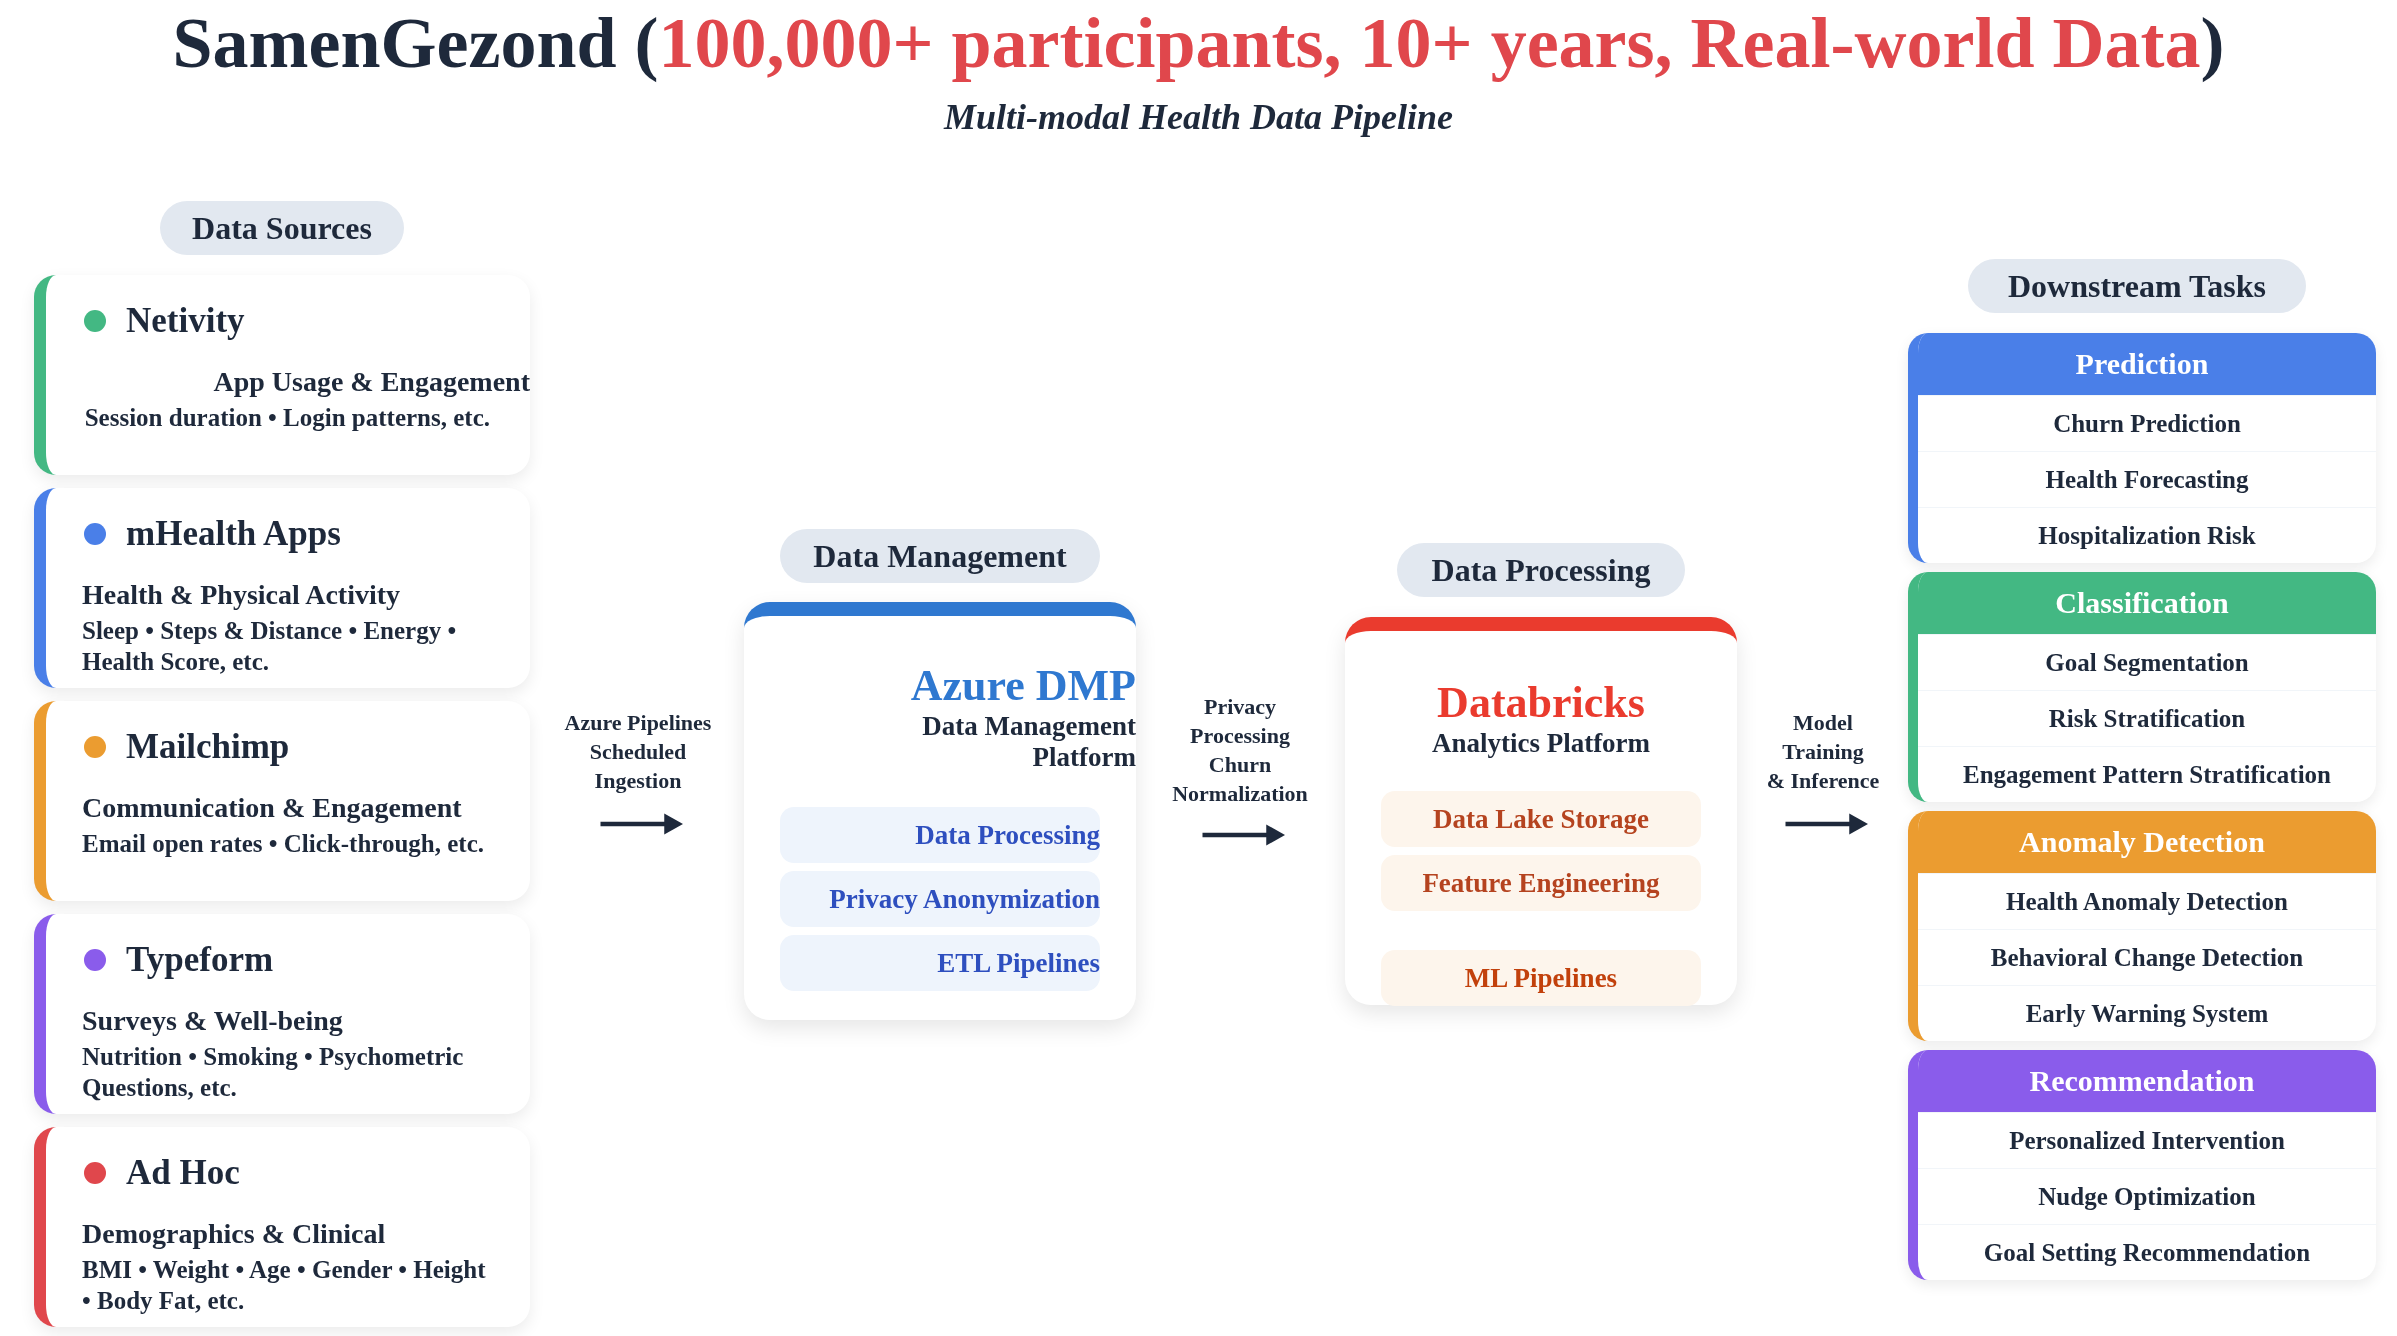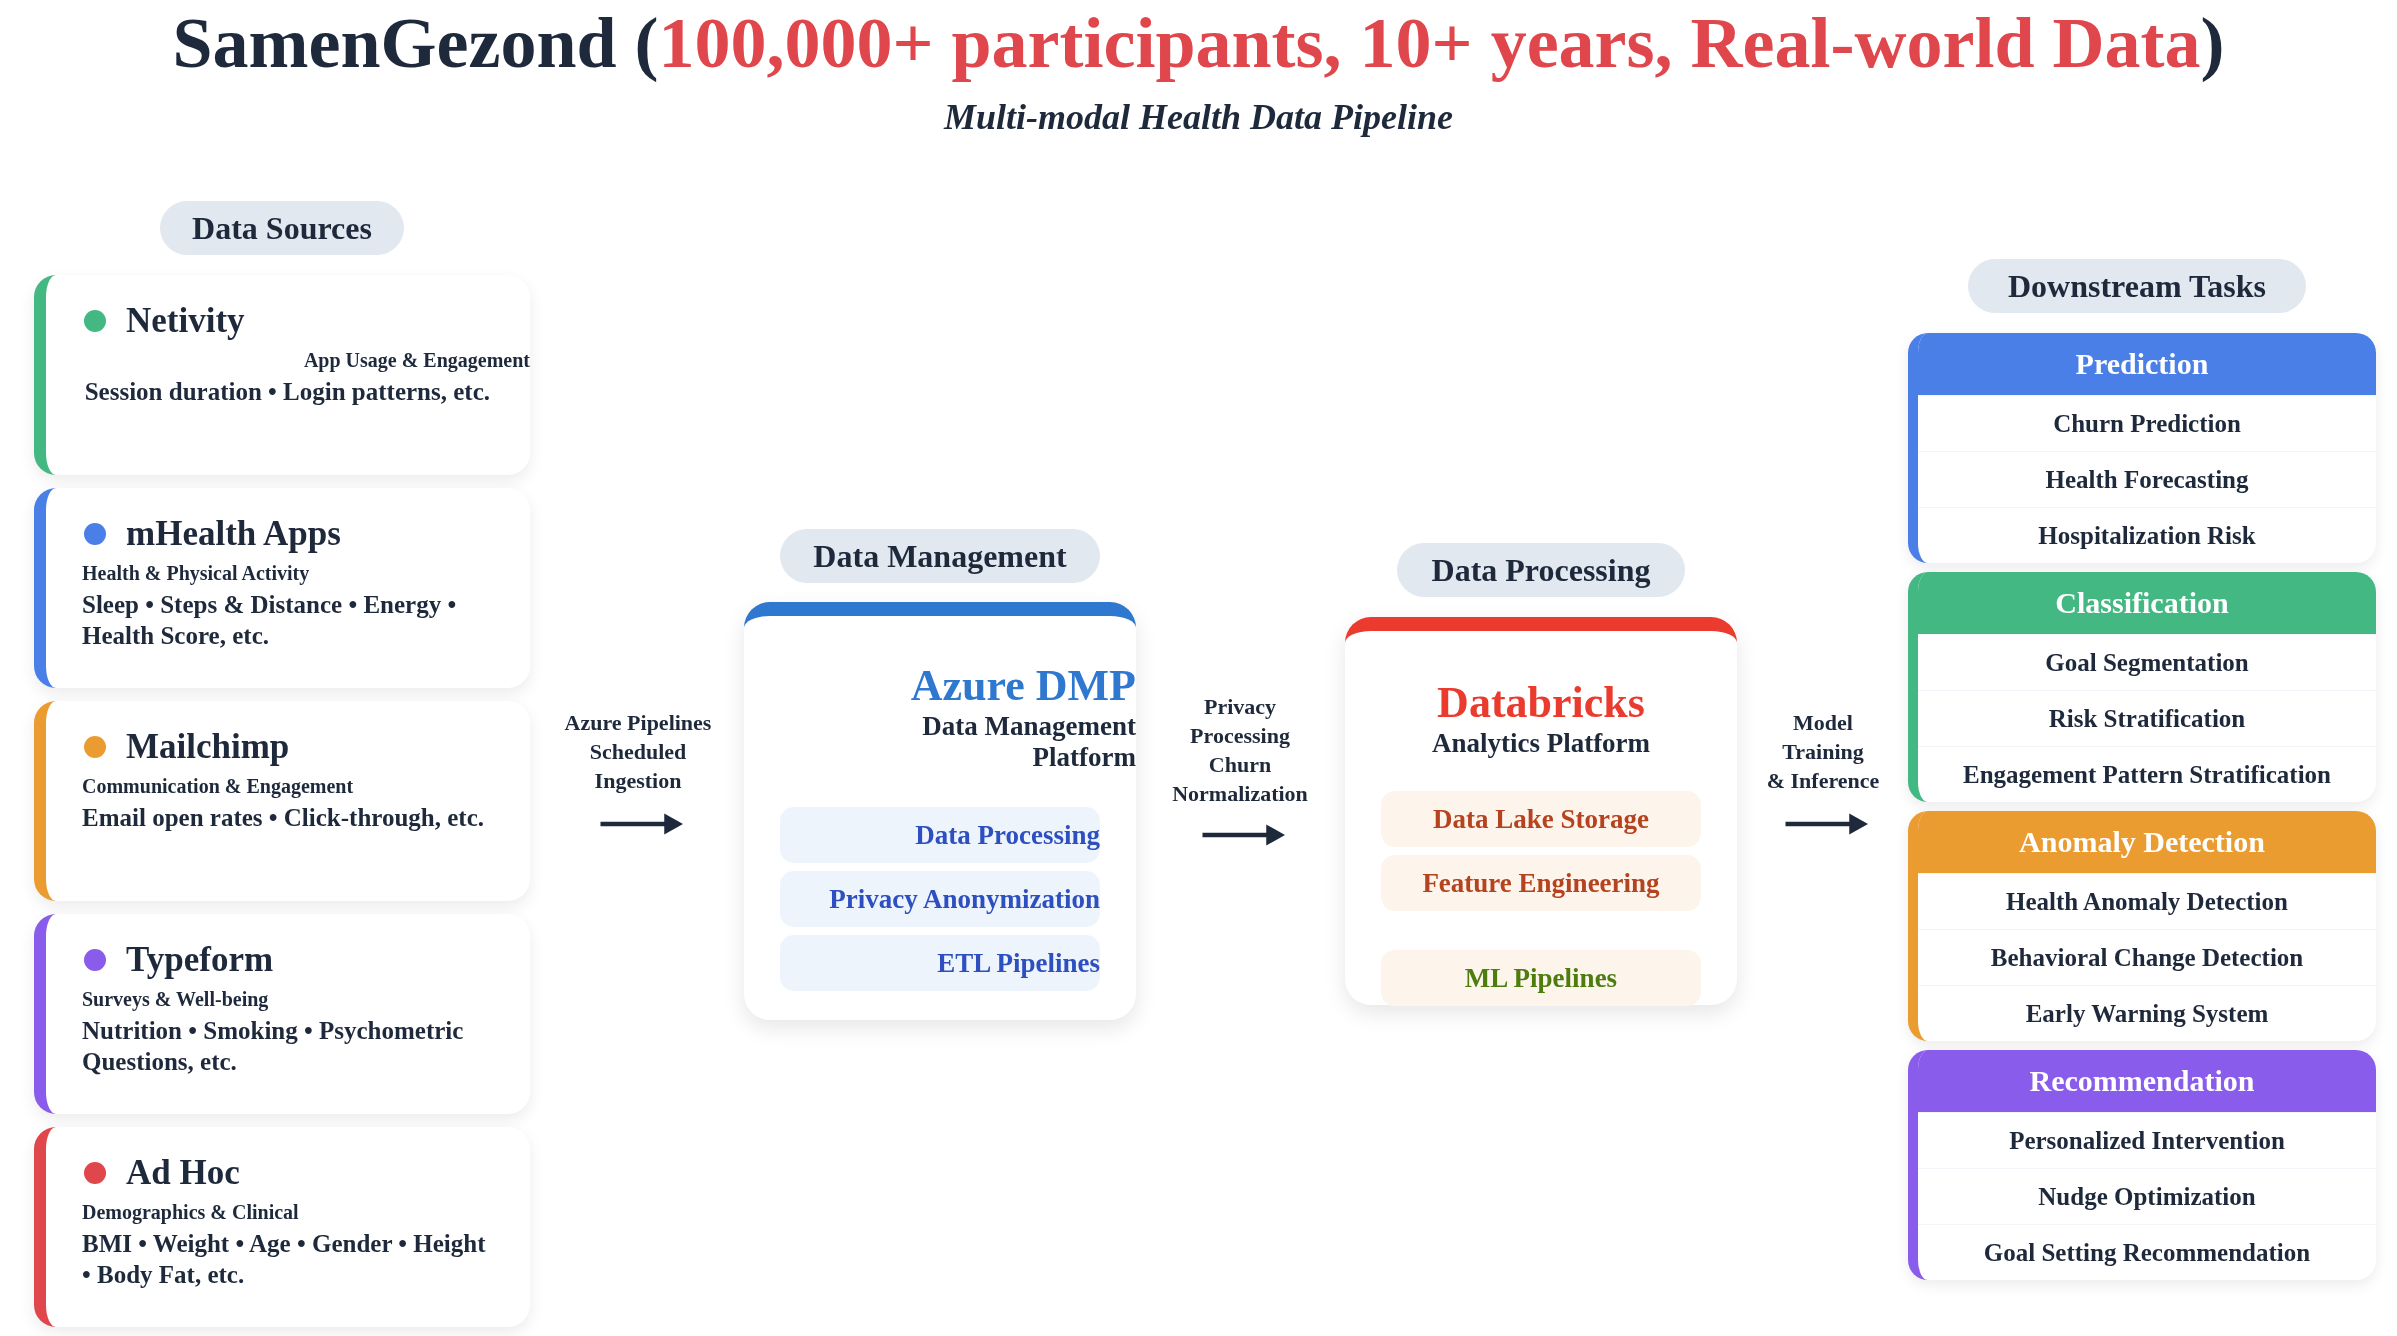--- a/index.html
+++ b/index.html
@@ -5,21 +5,21 @@
   html,body{margin:0;padding:0;background:#ffffff;}
   body{width:2397px;height:1336px;position:relative;overflow:hidden;font-family:"Liberation Serif","DejaVu Serif",serif;color:#1e293b;}
   .abs{position:absolute;}
   .title{left:0;top:2px;width:2397px;text-align:center;font-size:72px;font-weight:bold;color:#1e293b;white-space:nowrap;}
   .title .hl{color:#e0474c;}
   .subtitle{left:0;top:96px;width:2397px;text-align:center;font-size:36px;font-style:italic;font-weight:bold;color:#1e293b;}
   .pill{background:#e2e8f0;border-radius:30px;font-weight:bold;font-size:32px;text-align:center;line-height:54px;height:54px;color:#1e293b;}
   .src-card{left:34px;width:496px;height:200px;background:#fff;border-radius:22px;box-shadow:0 6px 16px rgba(0,0,0,0.08);border-left:12px solid #43b883;box-sizing:border-box;padding:24px 0 0 36px;}
   .src-head{display:flex;align-items:center;font-size:35px;font-weight:bold;height:44px;}
   .dot{width:22px;height:22px;border-radius:50%;margin-right:20px;margin-left:2px;}
-  .src-sub{font-size:20px;font-weight:bold;margin-top:6px;}
+  .src-sub{font-size:28px;font-weight:bold;margin-top:23px;}
   .src-det{font-size:25px;font-weight:bold;margin-top:4px;line-height:31px;padding-right:40px;}
   .arrow-lbl{font-size:22px;font-weight:bold;text-align:center;line-height:29px;}
   .arrow{height:30px;}
   .platform{background:#fff;border-radius:26px;box-shadow:0 8px 22px rgba(0,0,0,0.10);box-sizing:border-box;text-align:center;}
   .plat-name{font-size:44px;font-weight:bold;}
   .plat-desc{font-size:27px;font-weight:bold;line-height:31px;}
   .feat{border-radius:14px;font-size:27px;font-weight:bold;height:56px;line-height:56px;margin:0 36px 8px 36px;}
   .task{left:1908px;width:468px;background:#fff;border-radius:20px;box-shadow:0 5px 14px rgba(0,0,0,0.08);box-sizing:border-box;border-left:10px solid;overflow:hidden;}
   .task-head{height:62px;line-height:62px;color:#fff;font-weight:bold;font-size:30px;text-align:center;margin-left:-10px;}
   .task-item{height:55px;line-height:55px;text-align:center;font-size:25px;font-weight:bold;border-top:1px solid #f1f5f9;}
@@ -113,21 +113,21 @@
       <polygon points="125,6 150,20 125,34" fill="#1e293b"></polygon>
     </svg>
 </div>
 
 <div class="abs platform" style="left:1345px;top:617px;width:392px;height:388px;border-top:14px solid #ea3b2e;padding-top:46px;">
   <div class="plat-name" style="color:#ea3b2e">Databricks</div>
   <div class="plat-desc">Analytics Platform</div>
   <div style="height:32px"></div>
   <div class="feat" style="background:#fdf5ec;color:#b5431f;">Data Lake Storage</div>
   <div class="feat" style="background:#fdf5ec;color:#b5431f;">Feature Engineering</div>
-  <div class="feat" style="background:#fdf5ec;color:#4d7c0f;margin-top:39px;">ML Pipelines</div>
+  <div class="feat" style="background:#fdf5ec;color:#c2410c;margin-top:39px;">ML Pipelines</div>
 </div>
 
 <div class="abs" style="left:1733px;top:708px;width:180px;">
   <div class="arrow-lbl">
     <div>Model</div>
     <div>Training</div>
     <div>&amp; Inference</div>
   </div>
   <svg class="arrow" width="180" height="40" viewBox="0 0 180 40" style="margin-top:14px;display:block">
       <line x1="40" y1="20" x2="130" y2="20" stroke="#1e293b" stroke-width="6"></line>

